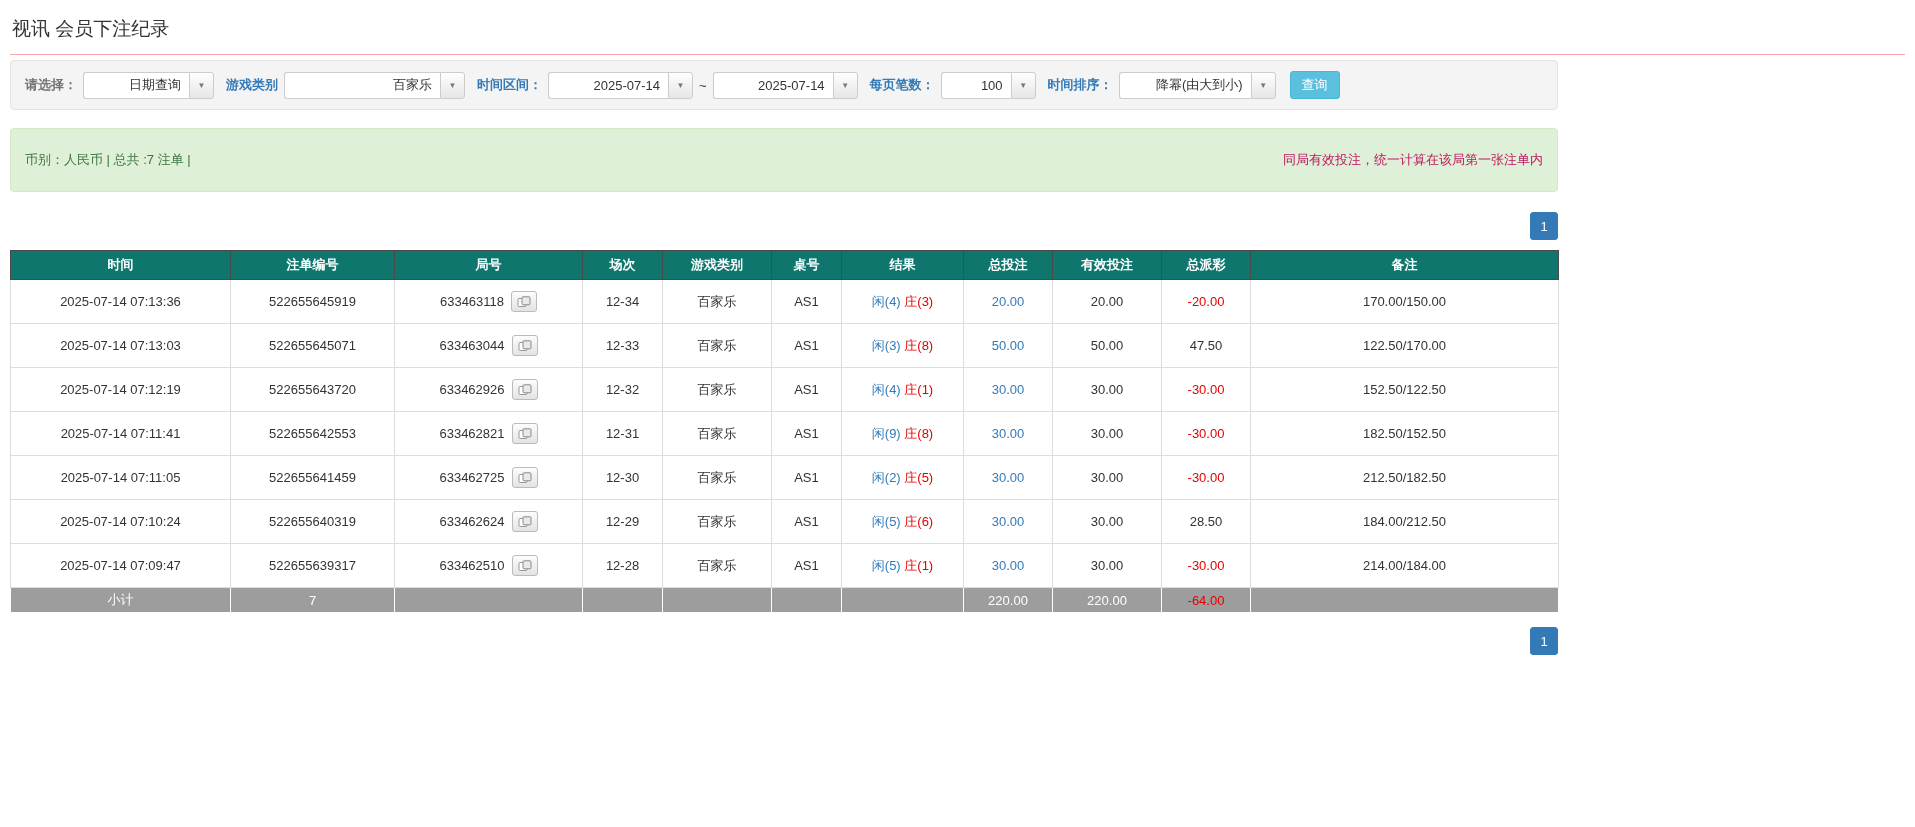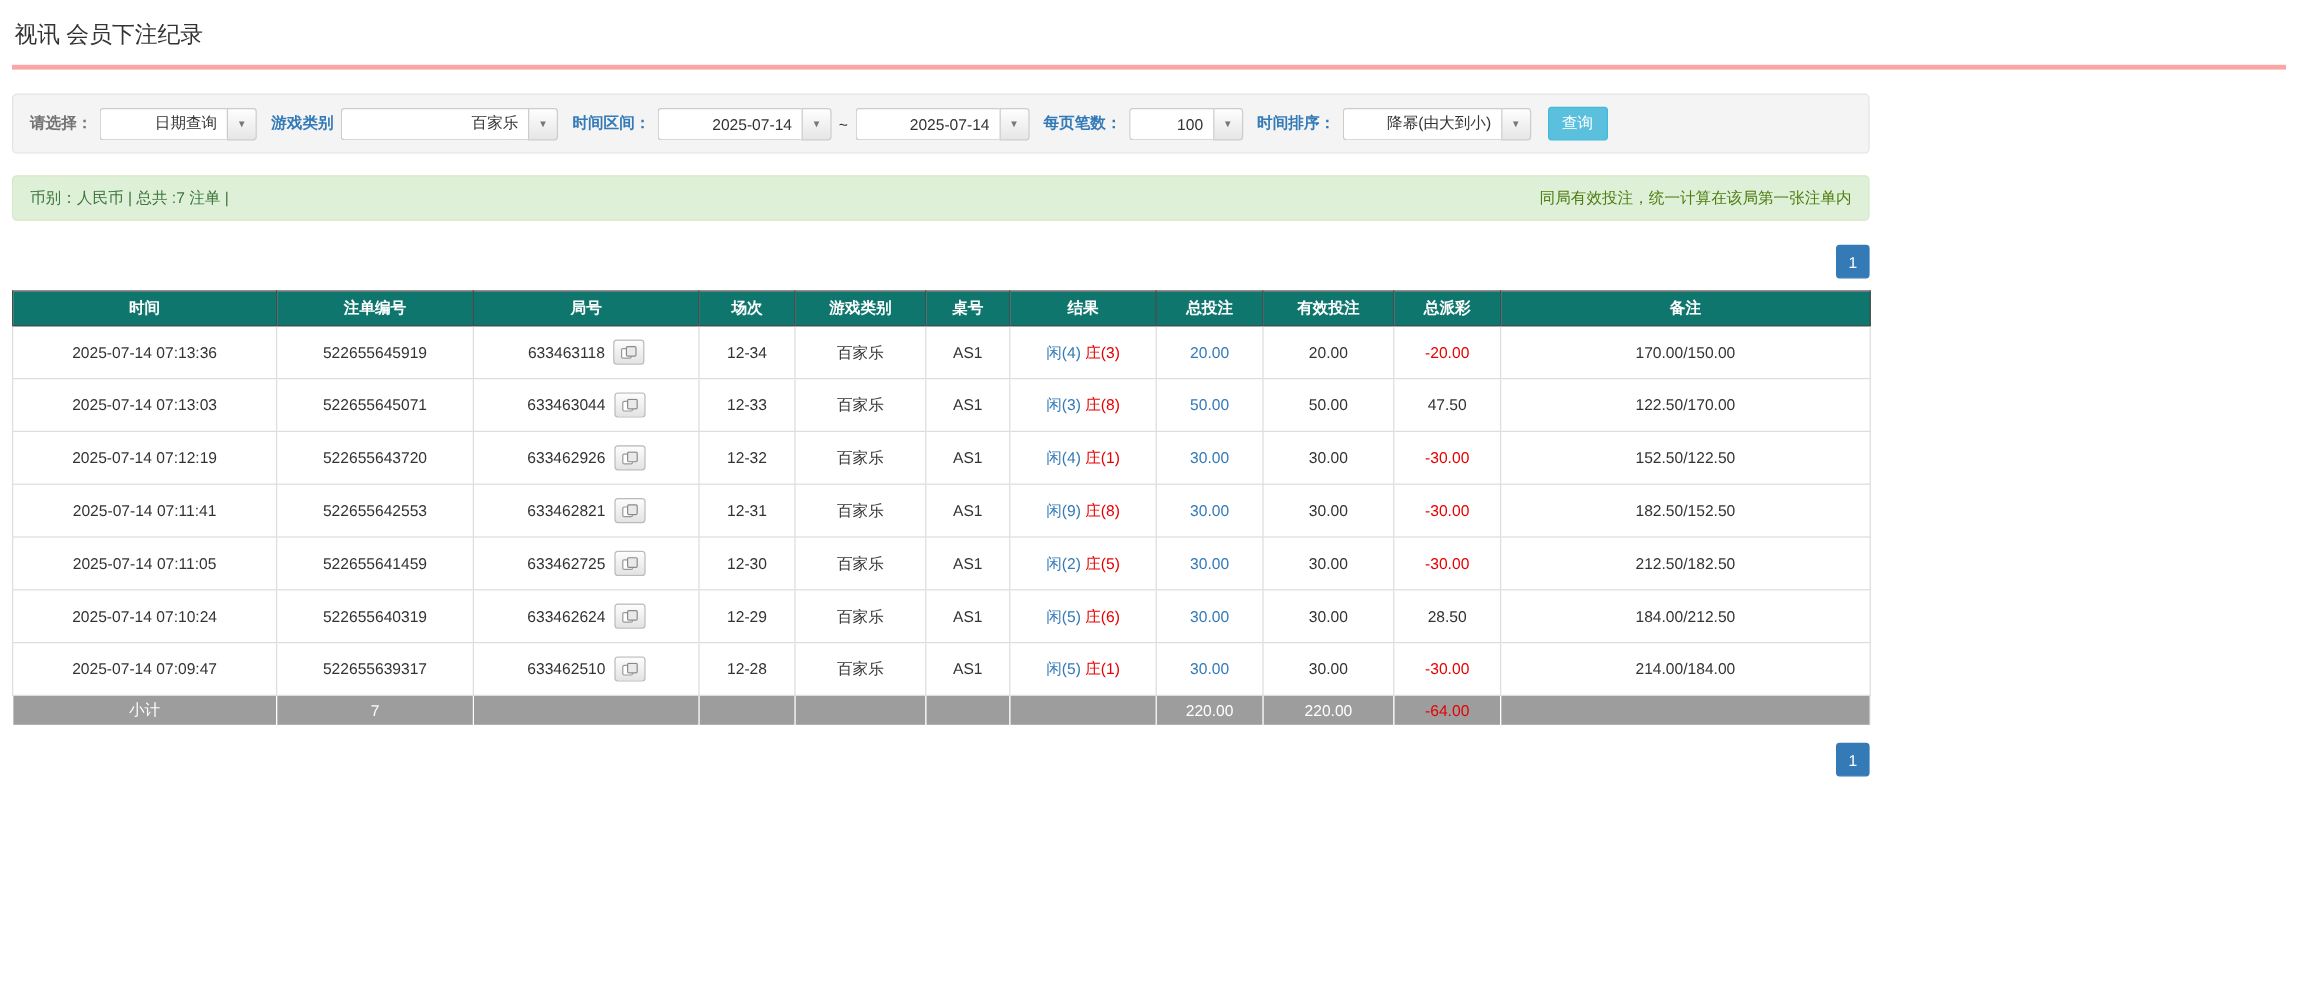--- a/index.html
+++ b/index.html
@@ -5,21 +5,21 @@
   * { box-sizing: border-box; margin: 0; padding: 0; }
   html,body { background:#fff; }
   body {
     font-family: "Liberation Sans", "DejaVu Sans", sans-serif;
     width: 1915px; height: 827px;
     color: #333; font-size: 13px; overflow: hidden;
   }
   .container { width: 1568px; padding: 8px 10px; }
 
   
-  .title-wrap { padding: 8px 2px 12px 2px; border-bottom: 4px solid #fca5a5; margin-bottom: 20px; width: 1895px; }
+  .title-wrap { padding: 8px 2px 12px 2px; border-bottom: 1px solid #fca5a5; margin-bottom: 5px; width: 1895px; }
   .page-title { font-size: 19px; font-weight: 400; color: #333; }
 
   
   .filter-bar {
     background: #f4f4f4; border: 1px solid #e3e3e3; border-radius: 4px;
     padding: 10px 12px; display: flex; align-items: center; margin-bottom: 18px;
     width: 1548px;
   }
   .filter-label { font-weight: bold; color: #337ab7; margin: 0 6px 0 12px; white-space: nowrap; }
   .filter-label.plain { color: #737373; margin-left: 2px; }
@@ -38,24 +38,24 @@
   .tilde { margin: 0 6px; color: #333; }
   .btn-search {
     margin-left: 14px; background: #5bc0de; border: 1px solid #46b8da; color: #fff;
     border-radius: 3px; height: 28px; padding: 0 11px; font-size: 13px; cursor: pointer;
     font-family: Liberation Serif, serif;
   }
 
   
   .alert {
     background: #dff0d8; border: 1px solid #d6e9c6; border-radius: 4px;
-    color: #3c763d; padding: 9px 14px; display: flex; justify-content: space-between;
+    color: #3c763d; padding: 22px 14px; display: flex; justify-content: space-between;
     align-items: center; margin-bottom: 20px; width: 1548px;
   }
-  .alert .warn-text { color: #4d7c0f; }
+  .alert .warn-text { color: #be185d; }
 
   
   .pagination-row { width: 1548px; display: flex; justify-content: flex-end; margin: 6px 0 10px 0; }
   .pagination-row.bottom { margin-top: 14px; }
   .page-btn {
     min-width: 28px; height: 28px; background: #337ab7; border: 1px solid #337ab7;
     color: #fff; border-radius: 3px; display: flex; align-items: center; justify-content: center;
     font-size: 13px; cursor: pointer;
   }
 

